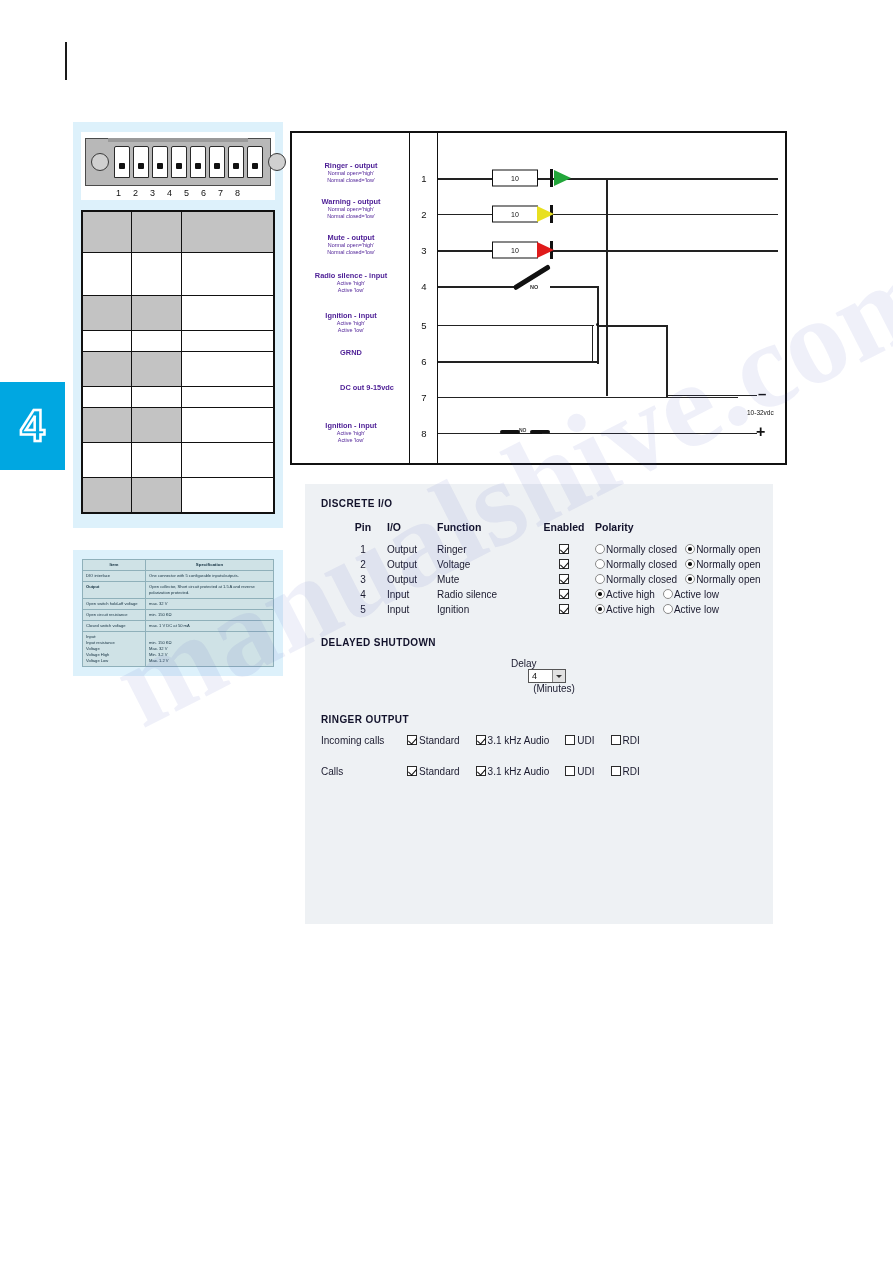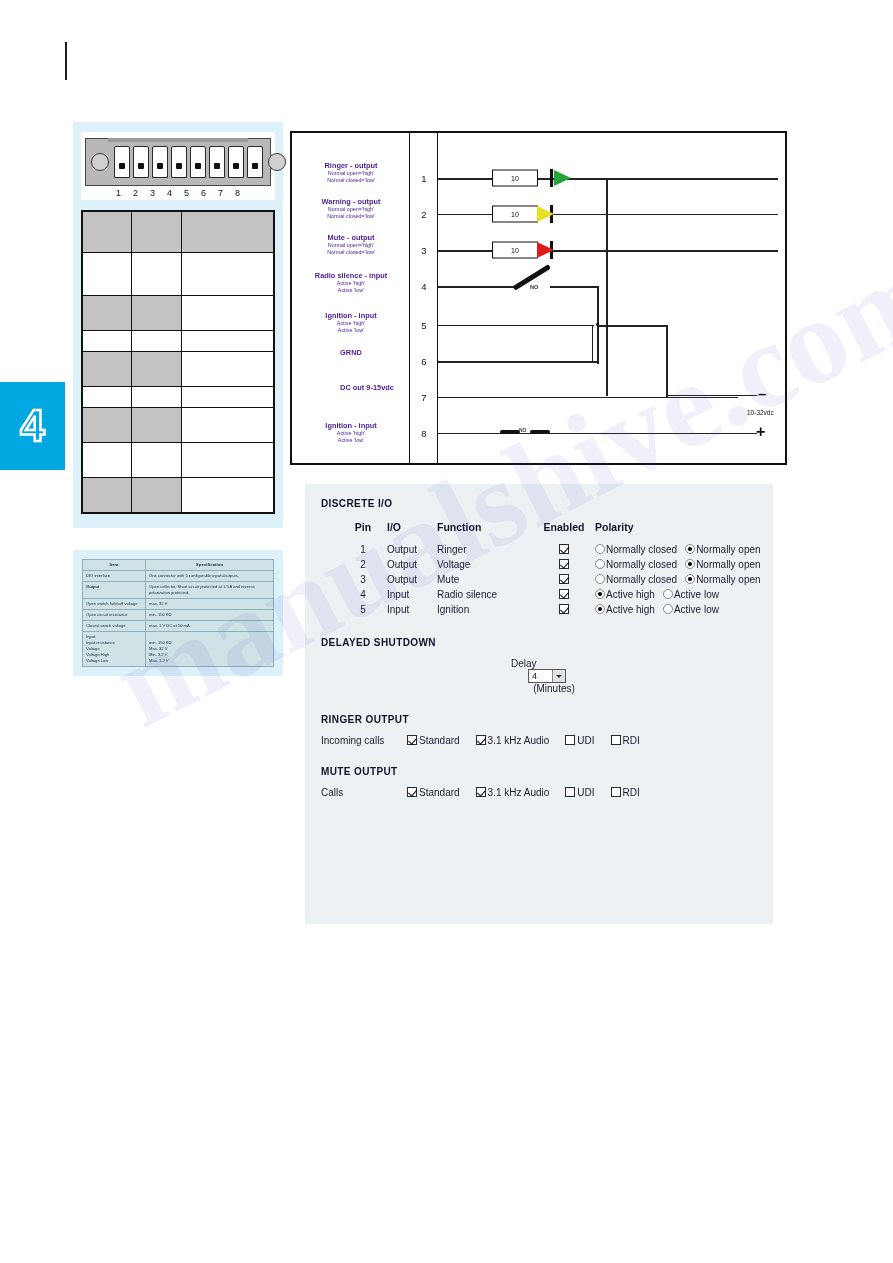--- a/index.html
+++ b/index.html
@@ -501,21 +501,20 @@
 
     <div class="sec-block">
       <div class="sec-title">RINGER OUTPUT</div>
       <div class="cb-row">
         <span class="rlbl">Incoming calls</span>
         <span id="ringer-opts"><span class="cb-opt"><span class="cb on"></span><span>Standard</span></span><span class="cb-opt"><span class="cb on"></span><span>3.1 kHz Audio</span></span><span class="cb-opt"><span class="cb"></span><span>UDI</span></span><span class="cb-opt"><span class="cb"></span><span>RDI</span></span></span>
       </div>
     </div>
 
     <div class="sec-block">
-      <div class="sec-title">MUTE OUTPUT</div>
       <div class="cb-row">
         <span class="rlbl">Calls</span>
         <span id="mute-opts"><span class="cb-opt"><span class="cb on"></span><span>Standard</span></span><span class="cb-opt"><span class="cb on"></span><span>3.1 kHz Audio</span></span><span class="cb-opt"><span class="cb"></span><span>UDI</span></span><span class="cb-opt"><span class="cb"></span><span>RDI</span></span></span>
       </div>
     </div>
 
   </div>
 
   <div class="wm">manualshive.com</div>
 </div>

